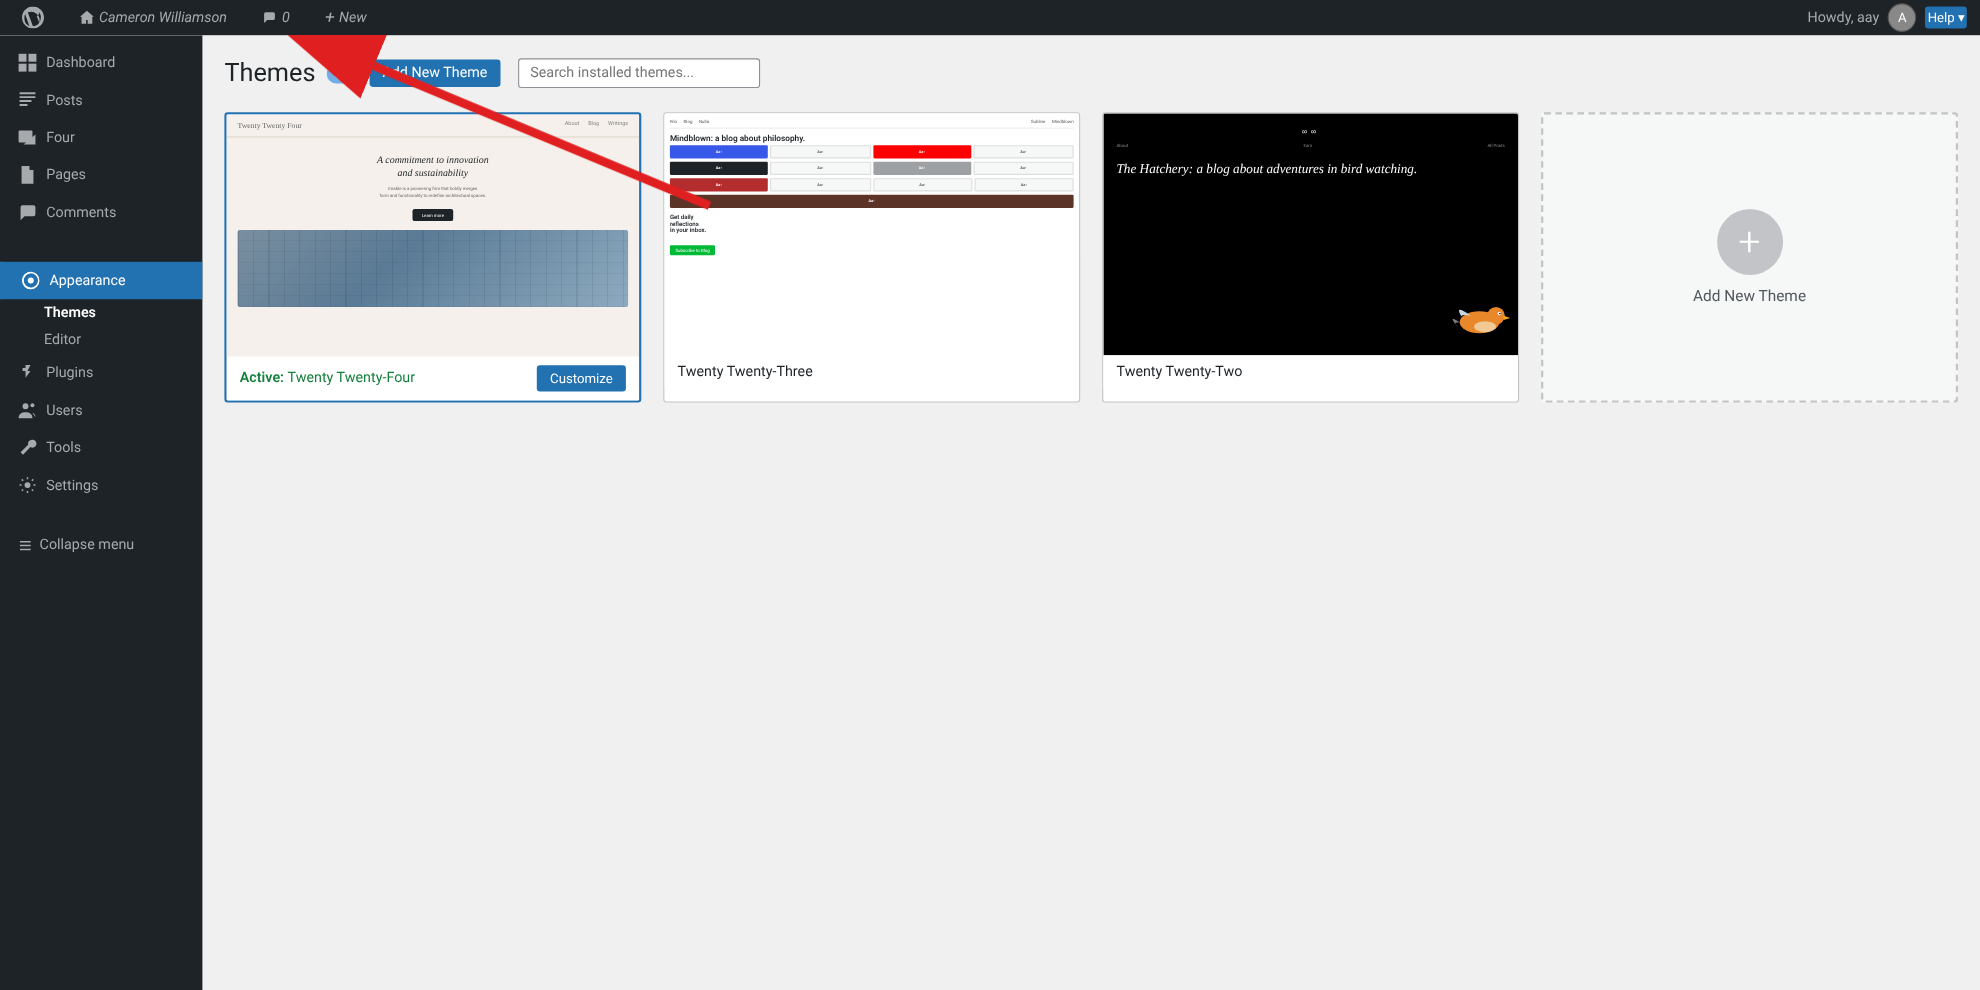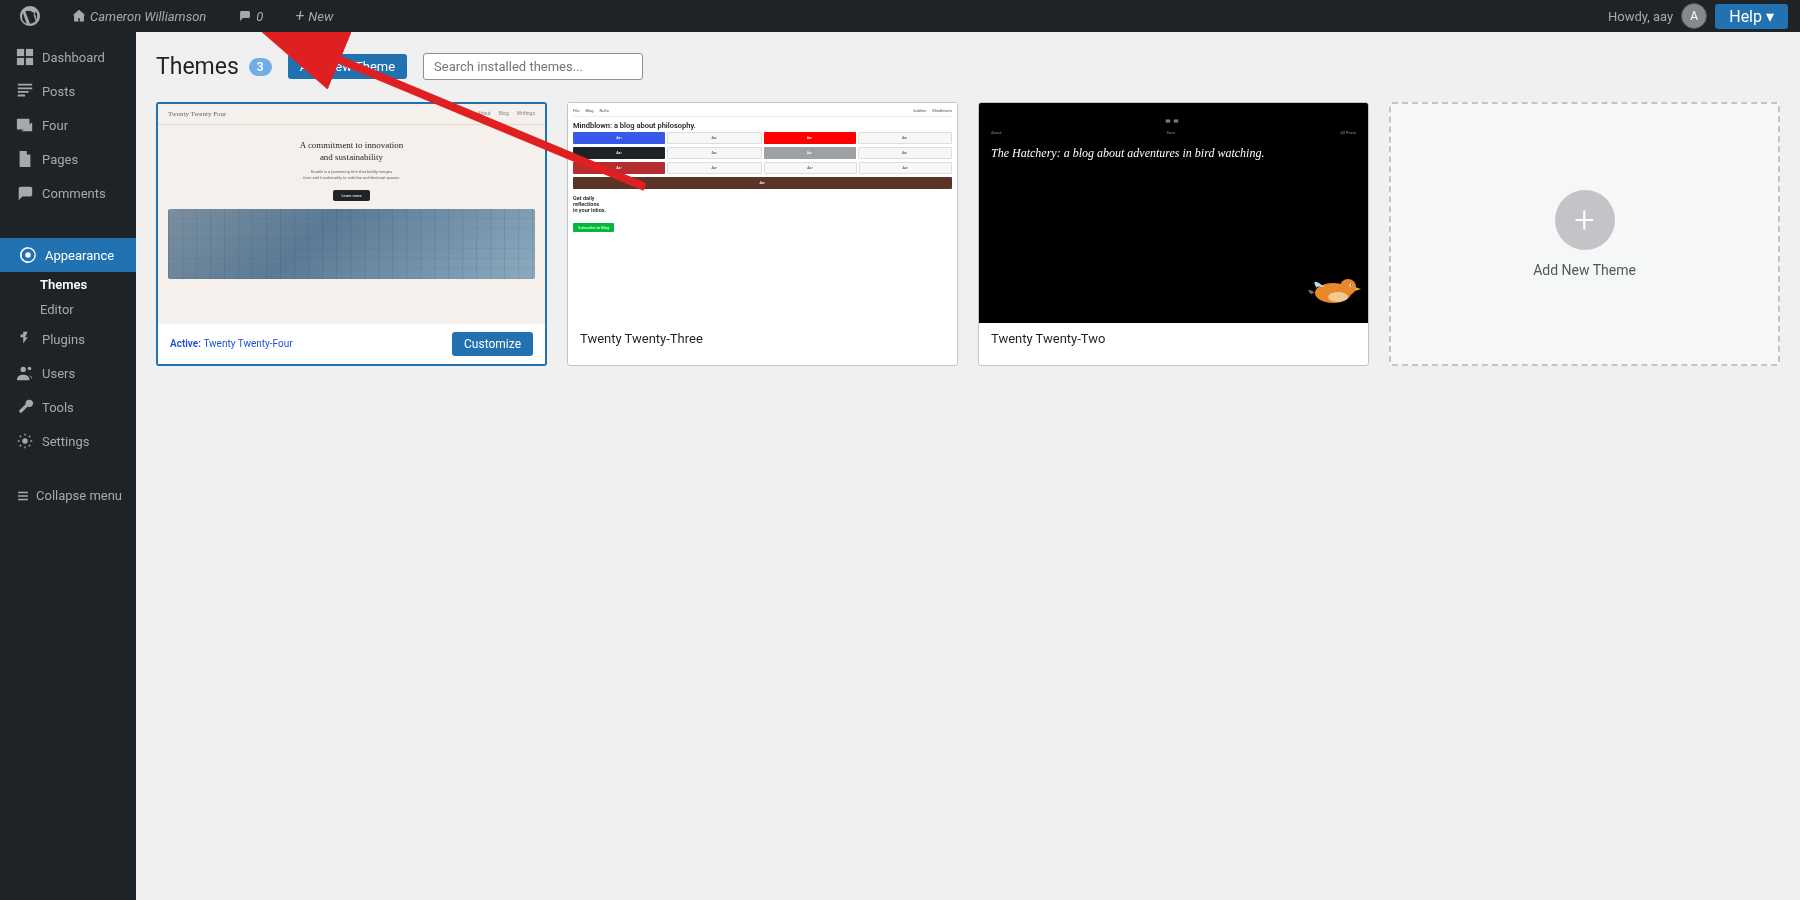--- a/index.html
+++ b/index.html
@@ -22,21 +22,21 @@
     .topbar-item { display: flex; align-items: center; gap: 4px; cursor: pointer; padding: 0 8px; height: 32px; font-style: italic; }
     .topbar-comments { display: flex; align-items: center; gap: 4px; }
     .topbar-right { margin-left: auto; display: flex; align-items: center; gap: 8px; }
     .avatar-circle { width: 26px; height: 26px; border-radius: 50%; background: #888; border: 1px solid #555; display: flex; align-items: center; justify-content: center; font-size: 12px; color: #fff; }
 
     
     #layout { display: flex; flex: 1; overflow: hidden; }
 
     
     #sidebar {
-      width: 136px;
+      width: 184px;
       background: #1d2327;
       color: #a7aaad;
       font-size: 13px;
       flex-shrink: 0;
       overflow-y: auto;
       padding-top: 8px;
     }
     .sidebar-item {
       display: flex;
       align-items: center;
@@ -123,21 +123,21 @@
       position: relative;
     }
     .theme-footer {
       padding: 8px 12px;
       display: flex;
       align-items: center;
       justify-content: space-between;
       background: #fff;
     }
     .theme-name { font-size: 13px; color: #1d2327; font-weight: 400; }
-    .theme-active-label { font-size: 10px; color: #1d4ed8; }
+    .theme-active-label { font-size: 13px; color: #15803d; }
     .theme-active-label strong { font-weight: 600; }
     .customize-btn {
       background: #2271b1;
       color: #fff;
       border: none;
       border-radius: 3px;
       padding: 5px 12px;
       font-size: 12px;
       cursor: pointer;
       font-family: inherit;
@@ -204,21 +204,21 @@
       </svg>
     <span>0</span>
   </div>
   <div class="topbar-item">
     <span style="font-size:16px; line-height:1;">+</span>
     <span>New</span>
   </div>
   <div class="topbar-right">
     <span>Howdy, aay</span>
     <div class="avatar-circle">A</div>
-    <button style="background:#2271b1;color:#fff;border:none;padding:3px 14px;font-size:16px;border-radius:3px;cursor:pointer;font-family:inherit;">Help ▾</button>
+    <button style="background:#2271b1;color:#fff;border:none;padding:3px 2px;font-size:12px;border-radius:3px;cursor:pointer;font-family:inherit;">Help ▾</button>
   </div>
 </div>
 
 <div id="layout">
 
   <div id="sidebar">
 
     <div class="sidebar-item">
       <svg class="sidebar-icon" viewBox="0 0 20 20">
           <rect x="1" y="1" width="8" height="8"></rect>
@@ -330,21 +330,21 @@
             <div style="background:#f5f0eb; padding:6px 10px; display:flex; justify-content:space-between; border-bottom:1px solid #e0d8cf;gap:28px;">
               <span style="font-size:7px; color:#666; font-family:serif;">Twenty Twenty Four</span>
               <div style="display:flex; gap:8px;">
                 <span style="font-size:5px; color:#888;">About</span>
                 <span style="font-size:5px; color:#888;">Blog</span>
                 <span style="font-size:5px; color:#888;">Writings</span>
               </div>
             </div>
 
             <div style="padding:14px 12px 8px; text-align:center;">
-              <div style="font-size:9px; font-family:serif; color:#1d2327; line-height:1.4;">A commitment to innovation<br>and sustainability</div>
+              <div style="font-size:9px; font-family:serif; font-style:italic; color:#1d2327; line-height:1.4;">A commitment to innovation<br>and sustainability</div>
               <div style="font-size:4px; color:#666; margin-top:5px; line-height:1.6;">Enable is a pioneering firm that boldly merges<br>form and functionality to redefine architectural spaces.</div>
               <div style="background:#1d2327; color:#fff; font-size:4px; padding:3px 8px; border-radius:2px; display:inline-block; margin-top:5px;">Learn more</div>
             </div>
 
             <div style="background: linear-gradient(135deg, #7a8fa0 0%, #5a7a95 40%, #8daabf 100%); height:70px; margin:0 10px 0; border-radius:2px; overflow:hidden; position:relative;">
               <div style="position:absolute; top:0; left:0; right:0; bottom:0; background: repeating-linear-gradient(90deg, rgba(0,0,0,0.08) 0px, rgba(0,0,0,0.08) 1px, transparent 1px, transparent 14px);"></div>
               <div style="position:absolute; top:0; left:0; right:0; bottom:0; background: repeating-linear-gradient(0deg, rgba(0,0,0,0.04) 0px, rgba(0,0,0,0.04) 1px, transparent 1px, transparent 10px);"></div>
             </div>
           </div>
         </div>

